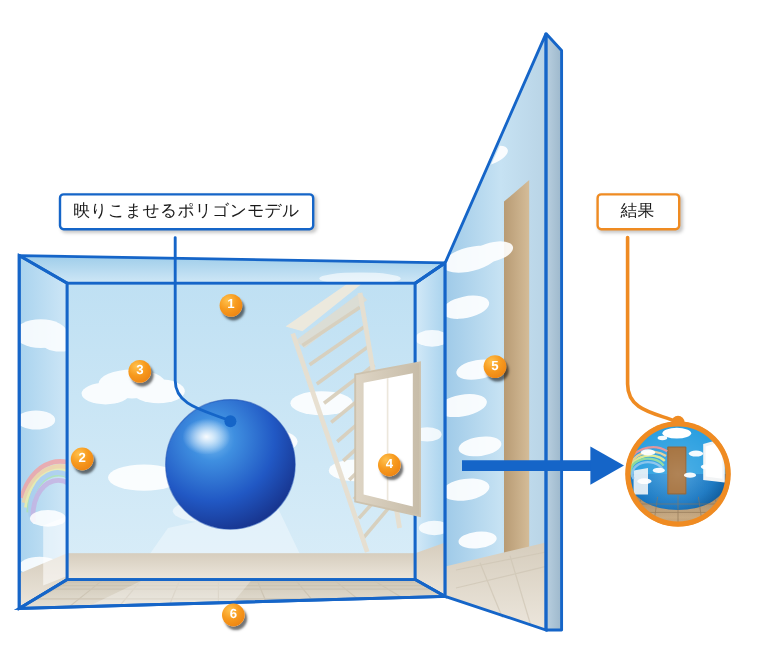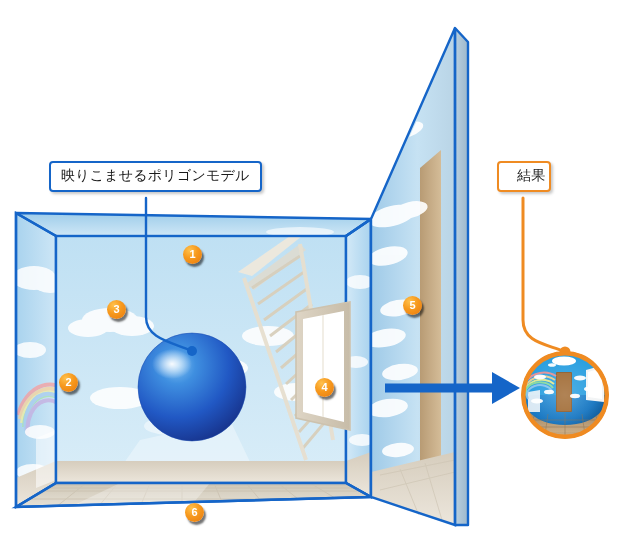--- a/index.html
+++ b/index.html
@@ -7,21 +7,21 @@
        font-family:"Liberation Sans","DejaVu Sans",sans-serif;}
   #stage{position:relative;width:640px;height:550px;background:#fff;margin-top:20px;}
   svg.layer{position:absolute;left:0;top:0;width:640px;height:550px;}
 
   
   .callout{position:absolute;border:2px solid #1565c8;background:#fff;border-radius:4px;
            box-shadow:2px 2px 3px rgba(0,0,0,.22);padding:4px 10px 5px 10px;
            font-size:14px;color:#1b1b1b;white-space:nowrap;line-height:1.25;letter-spacing:.2px;}
   .callout.orange{border-color:#ef8b22;}
   #label-model{left:49px;top:141px;}
-  #label-result{left:497px;top:141px;padding:4px 4px 5px 18px;}
+  #label-result{left:497px;top:141px;padding:4px 20px 5px 18px;}
 
   
   .marker{position:absolute;width:19px;height:19px;border-radius:50%;
           background:radial-gradient(circle at 35% 28%,#ffc14d 0%,#f79a1e 42%,#e8790d 100%);
           color:#fff;font-size:11px;font-weight:bold;line-height:19px;text-align:center;
           box-shadow:2px 3px 2px rgba(0,0,0,.55);
           font-family:"Liberation Sans",sans-serif;}
 </style>
 </head>
 <body>

